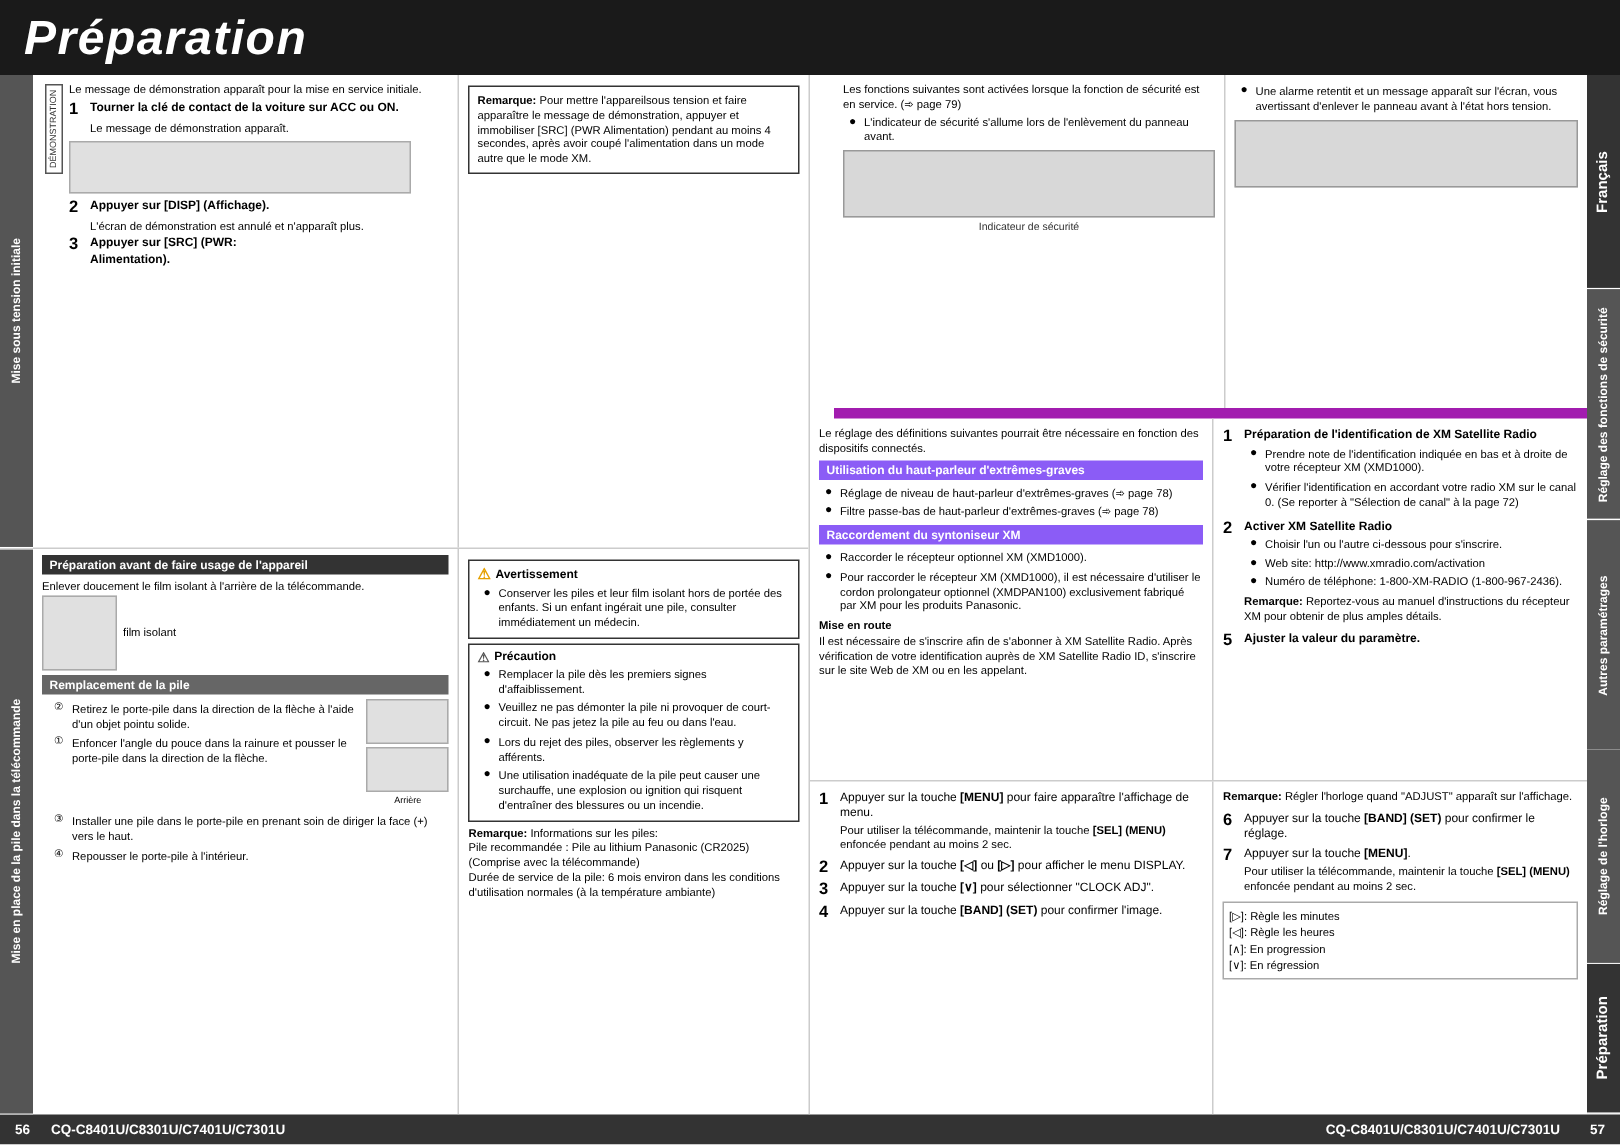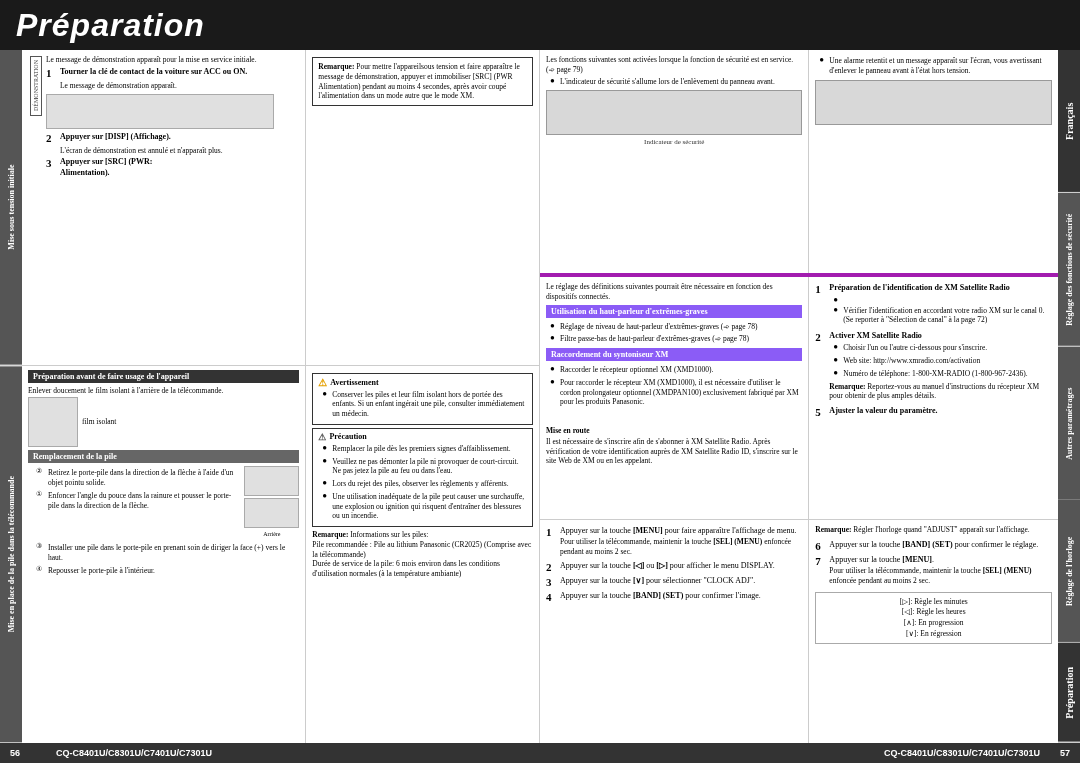--- a/index.html
+++ b/index.html
@@ -30,21 +30,20 @@
       font-style: italic;
       color: #fff;
       letter-spacing: 1px;
     }
 
     
     .main-content {
       display: flex;
       flex: 1;
       overflow: hidden;
-      font-family: Liberation Serif, serif;
     }
 
     
     .page-left {
       width: 540px;
       display: flex;
       flex-direction: row;
       border-right: 1px solid #ccc;
       position: relative;
       overflow: hidden;
@@ -474,21 +473,21 @@
         </div>
       </div>
 
     </div>
   </div>
 
   <div class="page-right">
 
     <div class="page-right-content">
 
-      <div style="display:flex; flex:1.2; border-bottom:4px solid #a21caf;">
+      <div style="display:flex; flex:1.2; border-bottom:7px solid #a21caf;margin-left:16px;">
 
         <div style="width:52%; padding:4px 6px; border-right:1px solid #ccc;">
           <p class="note-text">Les fonctions suivantes sont activées lorsque la fonction de sécurité est en service. (➾ page 79)</p>
           <div class="bullet-item">
             <span class="bullet">●</span>
             <p class="note-text">L'indicateur de sécurité s'allume lors de l'enlèvement du panneau avant.</p>
           </div>
           <div class="security-img" style="height:45px; margin:3px 0;"></div>
           <p class="indicator-label">Indicateur de sécurité</p>
         </div>
@@ -522,33 +521,34 @@
           </div>
           <div class="bullet-item">
             <span class="bullet">●</span>
             <p class="note-text">Raccorder le récepteur optionnel XM (XMD1000).</p>
           </div>
           <div class="bullet-item">
             <span class="bullet">●</span>
             <p class="note-text">Pour raccorder le récepteur XM (XMD1000), il est nécessaire d'utiliser le cordon prolongateur optionnel (XMDPAN100) exclusivement fabriqué par XM pour les produits Panasonic.</p>
           </div>
 
-          <div style="margin-top:18px;">
+          <div style="margin-top:2px;">
             <p class="note-text"><strong>Mise en route</strong></p>
             <p class="note-text">Il est nécessaire de s'inscrire afin de s'abonner à XM Satellite Radio. Après vérification de votre identification auprès de XM Satellite Radio ID, s'inscrire sur le site Web de XM ou en les appelant.</p>
           </div>
         </div>
 
         <div style="width:48%; padding:4px 6px;">
           <div class="step">
             <span class="step-number">1</span>
             <div>
               <p class="step-text"><strong>Préparation de l'identification de XM Satellite Radio</strong></p>
               <div class="bullet-item">
                 <span class="bullet">●</span>
+                <p class="note-text">Prendre note de l'identification indiquée en bas et à droite de votre récepteur XM (XMD1000).</p>
               </div>
               <div class="bullet-item">
                 <span class="bullet">●</span>
                 <p class="note-text">Vérifier l'identification en accordant votre radio XM sur le canal 0. (Se reporter à "Sélection de canal" à la page 72)</p>
               </div>
             </div>
           </div>
 
           <div class="step" style="margin-top:4px;">
             <span class="step-number">2</span>
@@ -612,21 +612,21 @@
           </div>
 
           <div class="step" style="margin-top:3px;">
             <span class="step-number">7</span>
             <div>
               <p class="step-text">Appuyer sur la touche <strong>[MENU]</strong>.</p>
               <p class="note-text">Pour utiliser la télécommande, maintenir la touche <strong>[SEL] (MENU)</strong> enfoncée pendant au moins 2 sec.</p>
             </div>
           </div>
 
-          <div style="margin-top:5px; border:1px solid #aaa; padding:3px;text-align:center;">
+          <div style="margin-top:5px; border:1px solid #aaa; padding:3px;">
             <p class="note-text">[▷]: Règle les minutes</p>
             <p class="note-text">[◁]: Règle les heures</p>
             <p class="note-text">[∧]: En progression</p>
             <p class="note-text">[∨]: En régression</p>
           </div>
         </div>
       </div>
 
     </div>
 
@@ -645,21 +645,21 @@
       </div>
       <div class="vert-section" style="flex:0.8; font-size:10px; background:#333;">
         <span>Préparation</span>
       </div>
     </div>
 
   </div>
 </div>
 
 <div class="footer">
-  <div style="display:flex; gap:36px; align-items:center;">
+  <div style="display:flex; gap:14px; align-items:center;">
     <span class="footer-page">56</span>
     <span class="footer-model">CQ-C8401U/C8301U/C7401U/C7301U</span>
   </div>
   <div style="display:flex; gap:20px; align-items:center;">
     <span class="footer-model">CQ-C8401U/C8301U/C7401U/C7301U</span>
     <span class="footer-page">57</span>
   </div>
 </div>
 
 </body></html>

